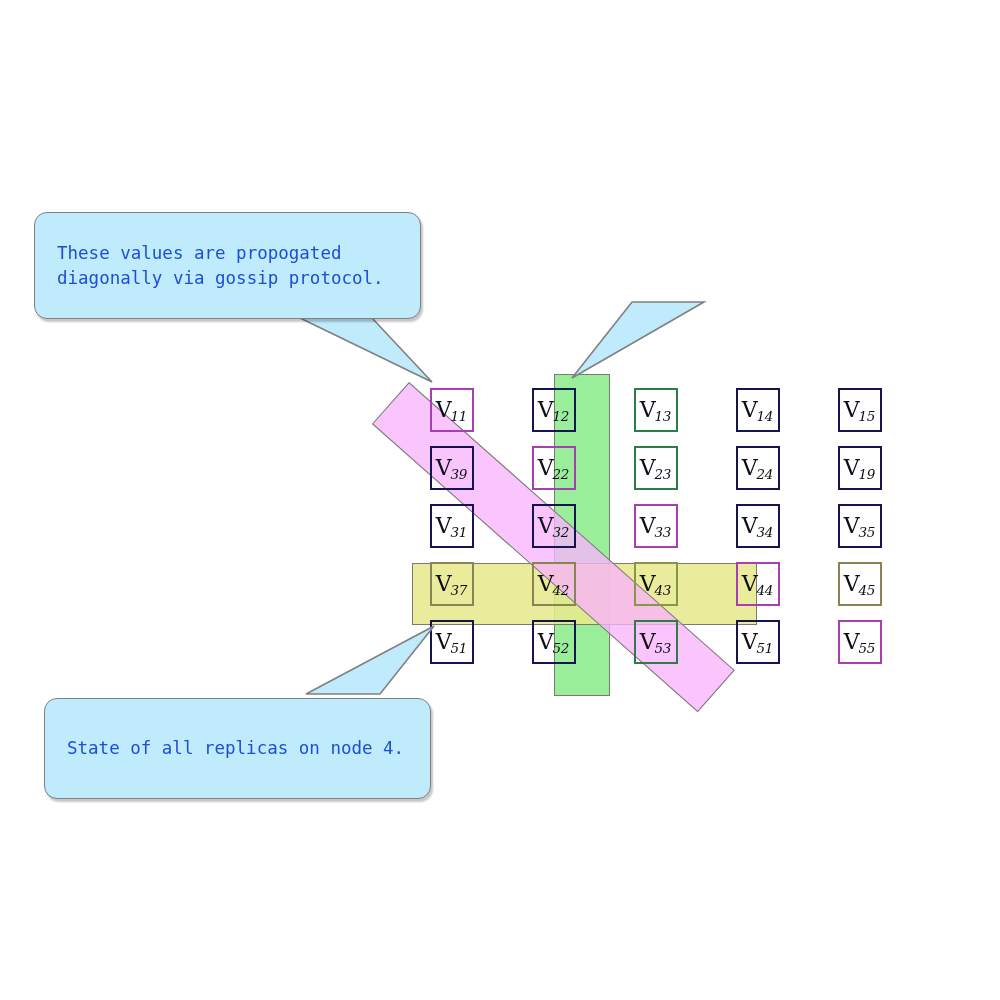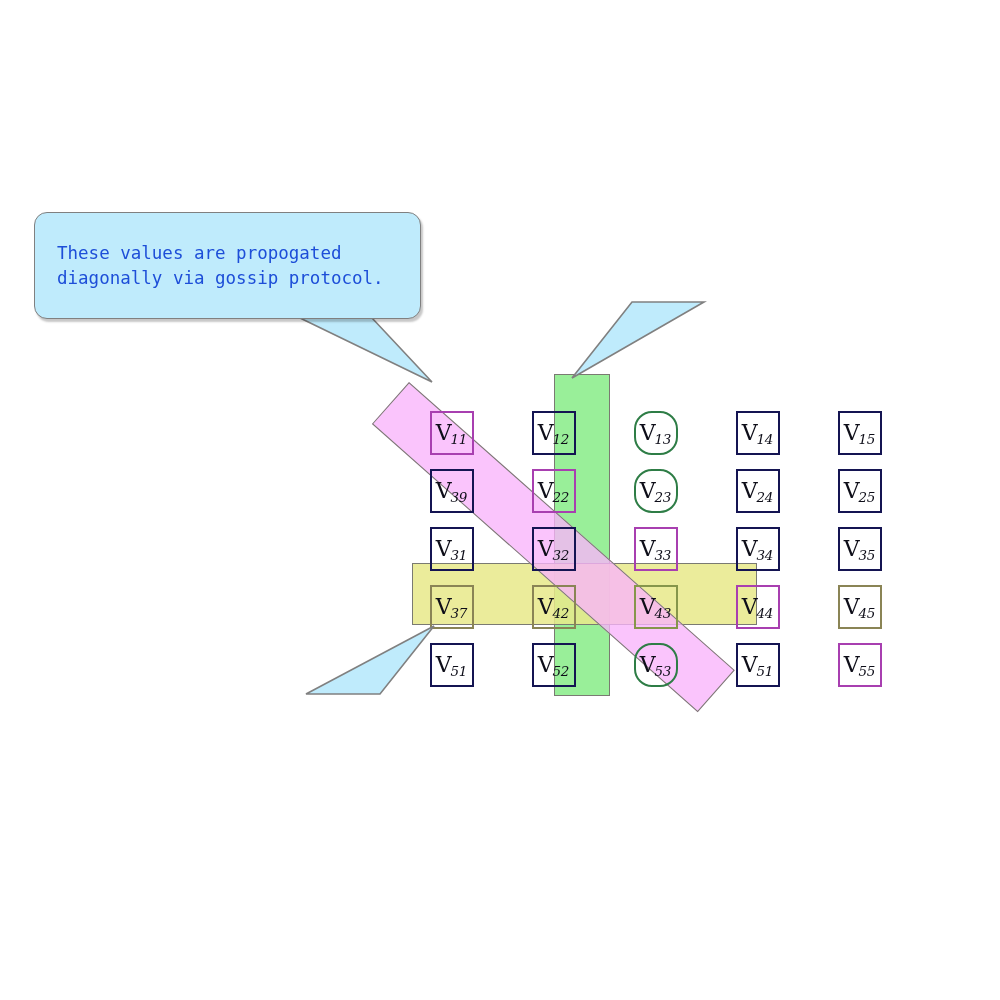--- a/index.html
+++ b/index.html
@@ -74,21 +74,21 @@
     width: 435px; height: 56px;
     background: rgba(249,179,251,0.78);
     transform: rotate(41.5deg);
     transform-origin: 0 0;
     z-index: 14;
   }
 
   
   #grid {
     position: absolute;
-    left: 430px; top: 411px;
+    left: 430px; top: 388px;
     z-index: 20;
   }
   .grid-row {
     display: flex;
     height: 58px;
   }
   .cell {
     width: 44px;
     height: 44px;
     margin-right: 58px;
@@ -113,21 +113,21 @@
     font-size: 13.5px;
     font-style: italic;
     vertical-align: baseline;
     position: relative;
     top: 4px;
     left: -1px;
   }
 
   
   .cell.accent-magenta { border-color: #a83fb0; }
-  .cell.accent-green   { border-color: #2e7d46; border-radius: 18px; }
+  .cell.accent-green   { border-color: #2e7d46; }
   .cell.accent-olive   { border-color: #8a8455; }
   .cell.accent-greenrow{ border-color: #86964a; }
 </style>
 </head>
 <body>
 
 <div id="canvas">
 
   <div class="band" id="band-column"></div>
   <div class="band" id="band-row"></div>
@@ -158,21 +158,21 @@
         <div class="cell accent-magenta">
           <span class="cell-label">V<sub>22</sub></span>
         </div>
         <div class="cell accent-green">
           <span class="cell-label">V<sub>23</sub></span>
         </div>
         <div class="cell ">
           <span class="cell-label">V<sub>24</sub></span>
         </div>
         <div class="cell ">
-          <span class="cell-label">V<sub>25</sub></span>
+          <span class="cell-label">V<sub>19</sub></span>
         </div>
       </div>
       <div class="grid-row">
         <div class="cell ">
           <span class="cell-label">V<sub>31</sub></span>
         </div>
         <div class="cell ">
           <span class="cell-label">V<sub>32</sub></span>
         </div>
         <div class="cell accent-magenta">
@@ -226,14 +226,17 @@
     <polygon class="tail-poly" points="632,302 704,302 572,378"></polygon>
     <polygon class="tail-poly" points="306,694 380,694 434,626"></polygon>
   </svg>
 
   <div class="callout" id="callout-gossip">
     <div class="callout-text">These values are propogated
 diagonally via gossip protocol.</div>
   </div>
 
 
+  <div class="callout" id="callout-node">
+    <div class="callout-text">State of all replicas on node 4.</div>
+  </div>
 
 </div>
 
 </body></html>

